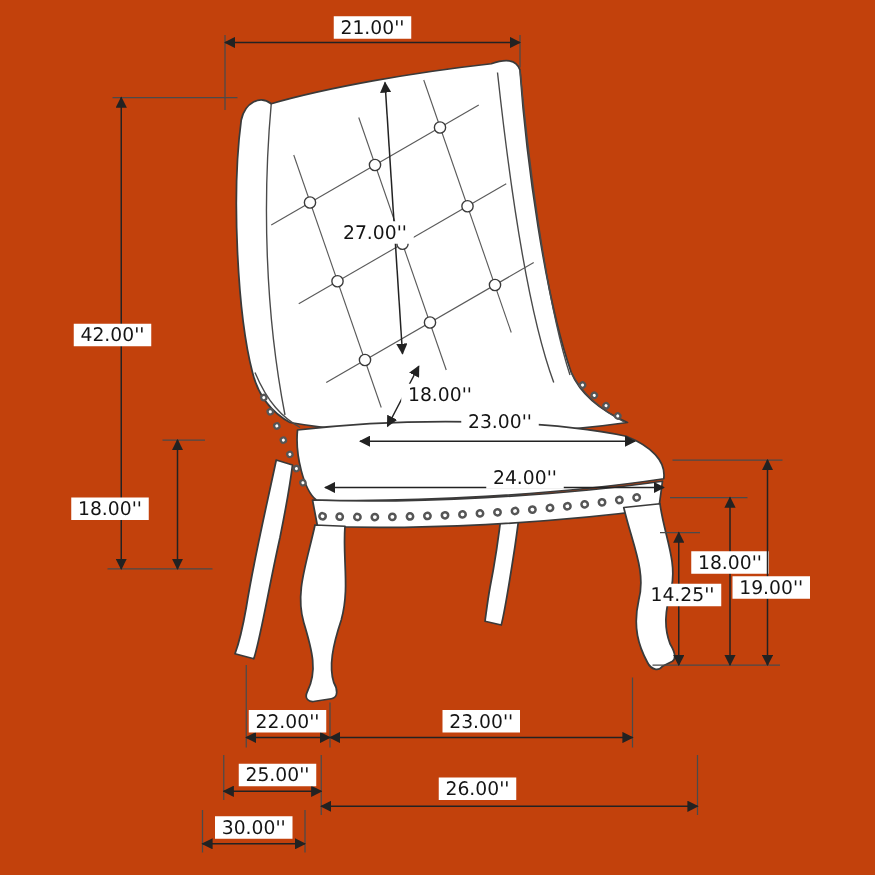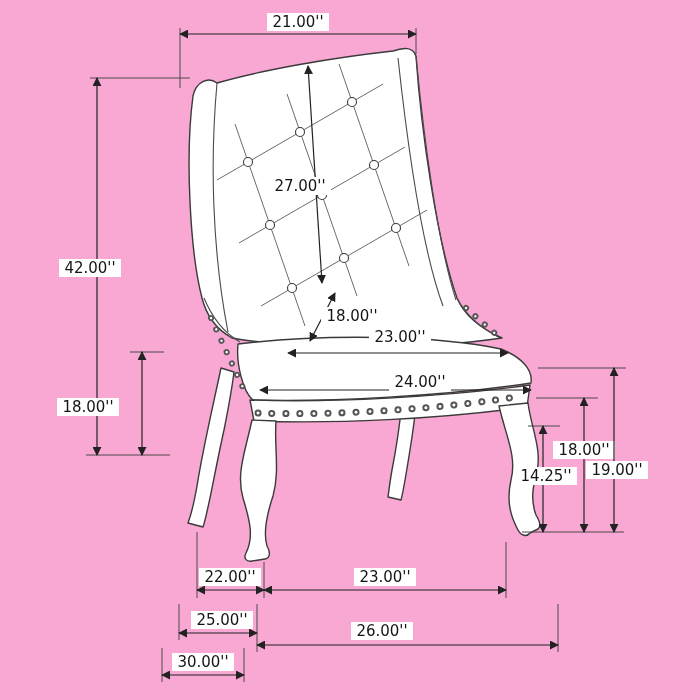--- a/index.html
+++ b/index.html
@@ -1,16 +1,16 @@
 <!DOCTYPE html>
 <html><head>
 <meta charset="utf-8">
 <style>
   html,body{margin:0;padding:0;background:#ffffff;}
-  #stage{position:relative;width:700px;height:700px;background:#f9a8d4;overflow:hidden;
+  #stage{position:relative;width:700px;height:700px;background:#c2410c;overflow:hidden;
          font-family:"DejaVu Sans", sans-serif;}
   svg{display:block;}
   .outline{fill:#ffffff;stroke:#3a3a3a;stroke-width:1.4;stroke-linejoin:round;}
   .thin{fill:none;stroke:#4a4a4a;stroke-width:1.1;}
   .tuft{fill:none;stroke:#5a5a5a;stroke-width:0.9;}
   .btn{fill:#ffffff;stroke:#3a3a3a;stroke-width:1.1;}
   .dots-big{fill:none;stroke:#555555;stroke-width:7;stroke-linecap:round;stroke-dasharray:0.1 13.9;}
   .dots-small{fill:none;stroke:#ffffff;stroke-width:3;stroke-linecap:round;stroke-dasharray:0.1 13.9;}
   .dots-big.side{stroke-dasharray:0.1 12.4;stroke-width:6;}
   .dots-small.side{stroke-dasharray:0.1 12.4;stroke-width:2.4;}

